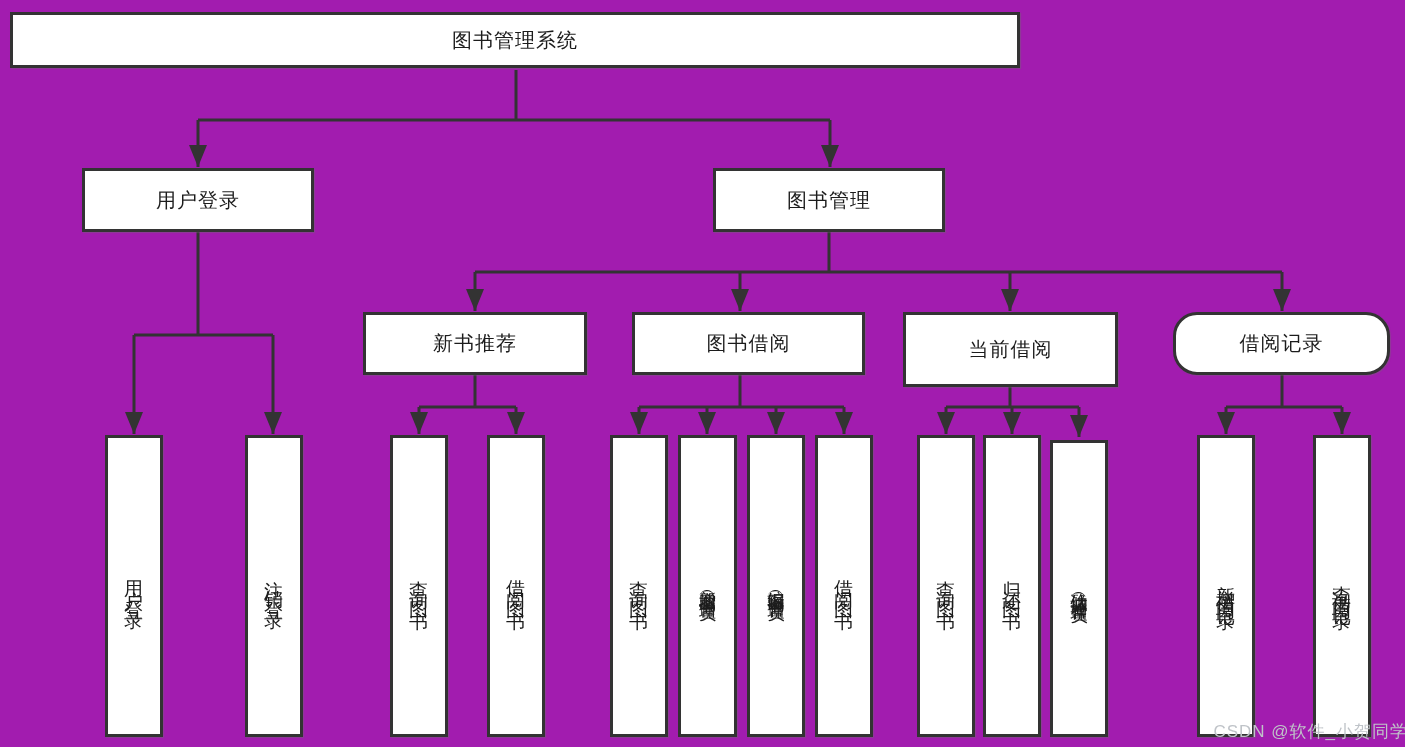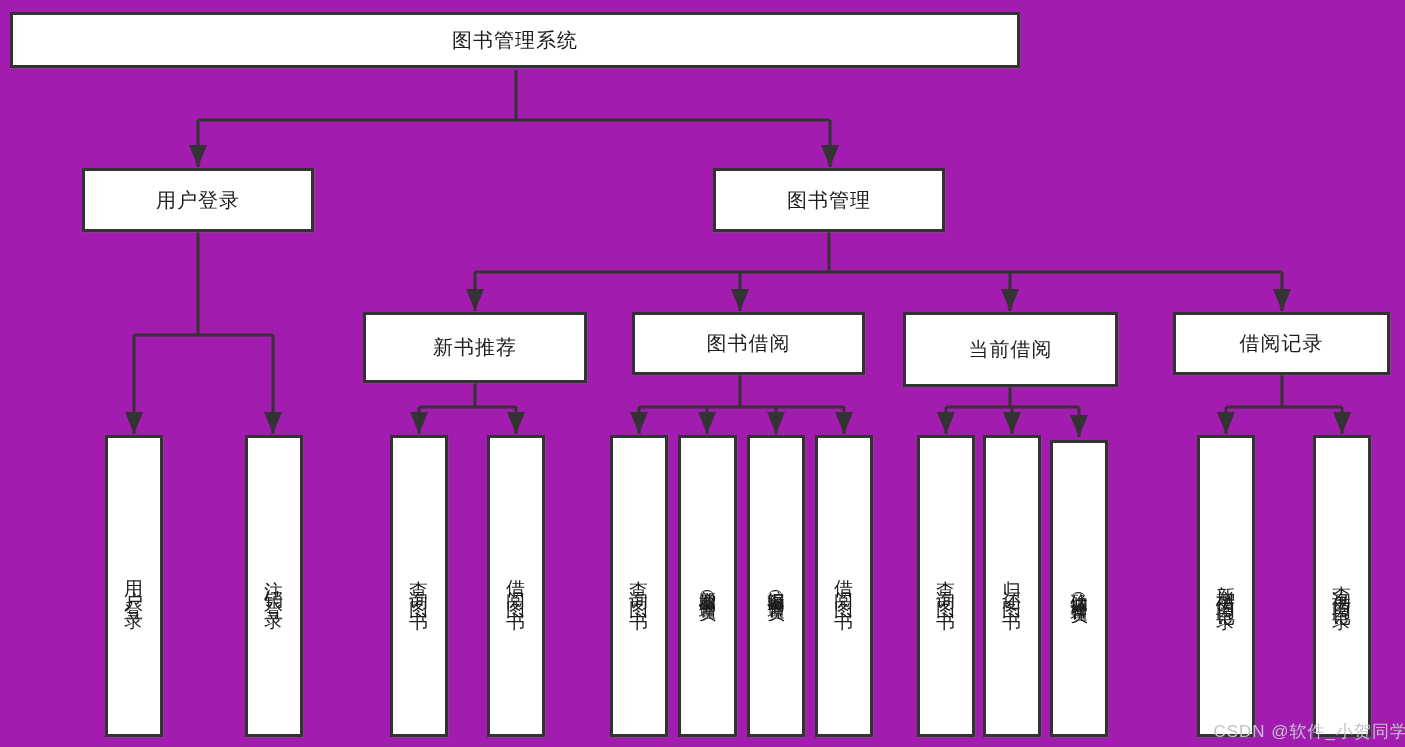--- a/index.html
+++ b/index.html
@@ -111,30 +111,30 @@
     <span>图书管理系统</span>
   </div>
 
   <div class="node h" style="left:82px; top:168px; width:232px; height:64px;">
     <span>用户登录</span>
   </div>
   <div class="node h" style="left:713px; top:168px; width:232px; height:64px;">
     <span>图书管理</span>
   </div>
 
-  <div class="node h" style="left:363px; top:312px; width:224px; height:71px;">
+  <div class="node h" style="left:363px; top:312px; width:224px; height:63px;">
     <span>新书推荐</span>
   </div>
   <div class="node h" style="left:632px; top:312px; width:233px; height:63px;">
     <span>图书借阅</span>
   </div>
   <div class="node h" style="left:903px; top:312px; width:215px; height:75px;">
     <span>当前借阅</span>
   </div>
-  <div class="node h" style="left:1173px; top:312px; width:217px; height:63px;">
+  <div class="node h" style="left:1173px; top:312px; width:217px; height:63px;border-radius:24px;">
     <span>借阅记录</span>
   </div>
 
   <div class="node v" style="left:105px; top:435px; width:58px; height:302px;">
     <span class="s4">用户登录</span>
   </div>
   <div class="node v" style="left:245px; top:435px; width:58px; height:302px;">
     <span class="s4">注销登录</span>
   </div>
 

